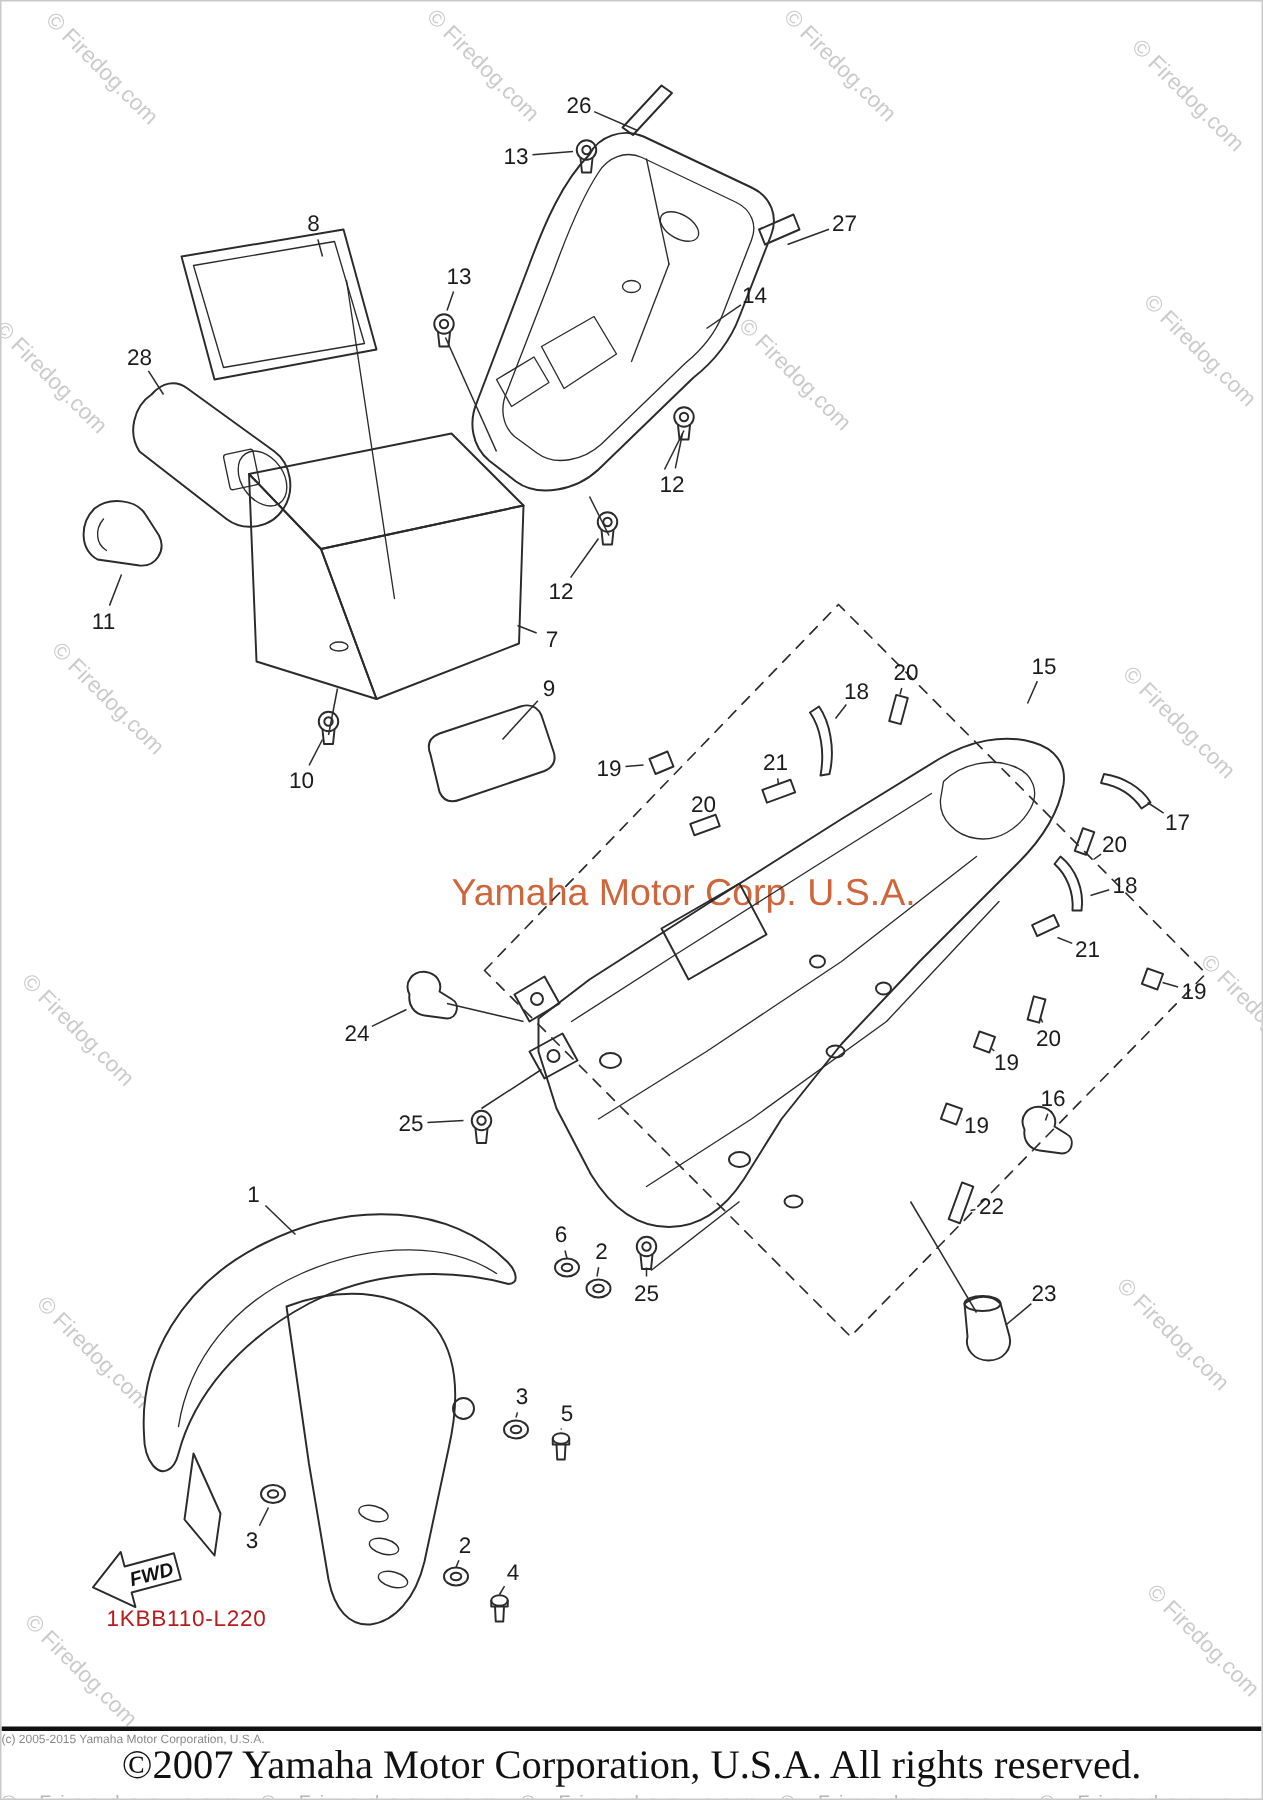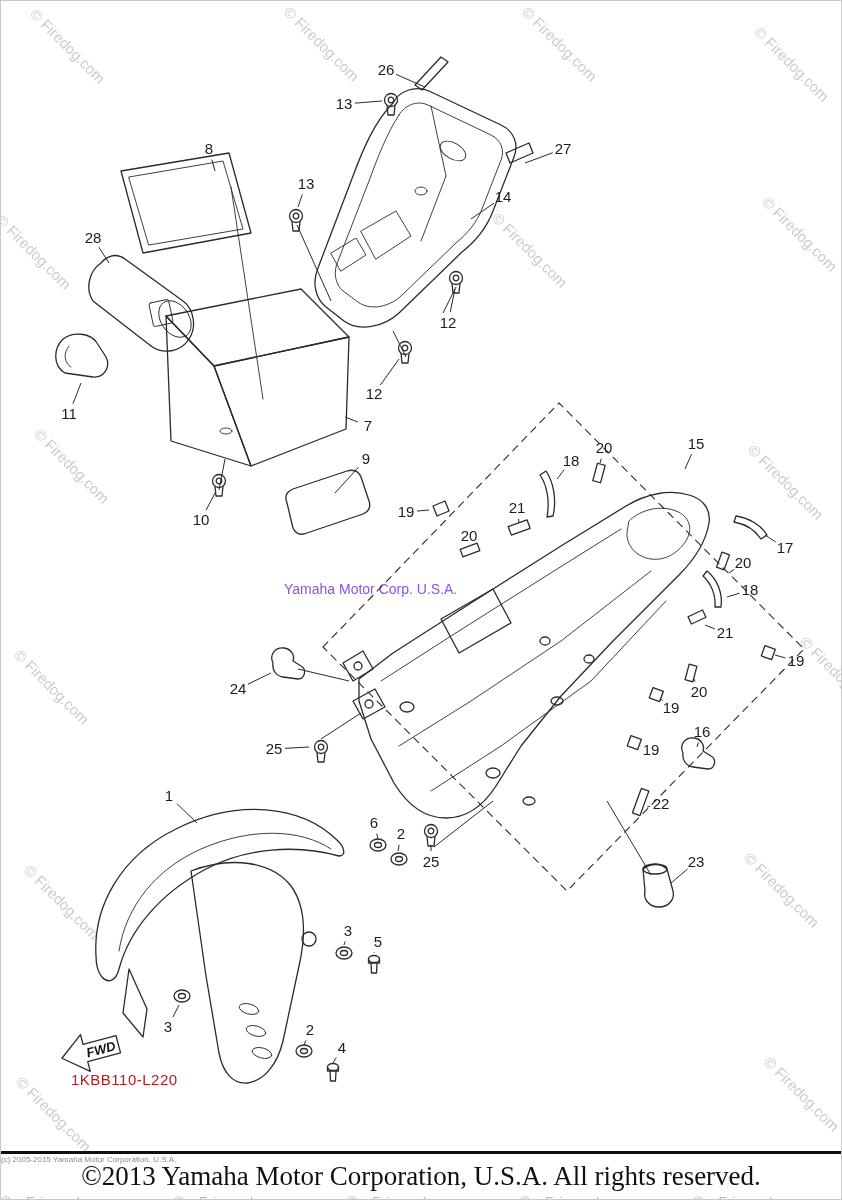--- a/index.html
+++ b/index.html
@@ -1,19 +1,19 @@
 <!DOCTYPE html>
 <html><head>
 <meta charset="utf-8">
 <style>
   *{box-sizing:border-box}
   body{margin:0;background:#ffffff}
   .page{position:relative;width:842px;height:1200px;background:#fff;border:1px solid #c9c9c9;overflow:hidden;font-family:"Liberation Sans",sans-serif}
   .watermark{position:absolute;color:#a0a0a0;opacity:.55;font-size:15px;white-space:nowrap;transform:rotate(45deg);transform-origin:0 0;pointer-events:none}
-  .center-watermark{position:absolute;left:283px;top:580px;font-size:14px;color:#6d28d9;opacity:.8;white-space:nowrap;pointer-events:none}
+  .center-watermark{position:absolute;left:300px;top:580px;font-size:25px;color:#c2410c;opacity:.8;white-space:nowrap;pointer-events:none}
   svg.diagram{position:absolute;left:0;top:0}
   .part{stroke:#2b2b2b;fill:none;stroke-width:1.3;stroke-linejoin:round;stroke-linecap:round}
   .thin{stroke-width:.9}
   .dashed{stroke-dasharray:7 6;stroke-width:1.1}
   .leader{stroke:#2b2b2b;stroke-width:1}
   .callout{font:15px "Liberation Sans",sans-serif;fill:#1c1c1c;text-anchor:middle}
   .fwdtext{font:italic bold 13px "Liberation Sans",sans-serif;fill:#111;stroke:none;text-anchor:middle}
   .code-label{position:absolute;left:70px;top:1070px;font-size:15px;color:#b91c1c;letter-spacing:.5px}
   .footer-rule{position:absolute;left:0;right:0;top:1150px;height:3px;background:#101010}
   .small-print{position:absolute;top:1154px;width:100%;text-align:left;font-size:8px;color:#8a8a8a}
@@ -270,15 +270,15 @@
         <text x="309" y="1034" class="callout">2</text>
         <line x1="335.34054669029723" y1="1056.432422182838" x2="332" y2="1062" class="leader"></line>
         <text x="341" y="1052" class="callout">4</text>
       </g>
   </svg>
 
   <div class="code-label">1KBB110-L220</div>
 
   <div class="footer-rule"></div>
   <div class="small-print">(c) 2005-2015 Yamaha Motor Corporation, U.S.A.</div>
-  <div class="copyright">©2013 Yamaha Motor Corporation, U.S.A. All rights reserved.</div>
+  <div class="copyright">©2007 Yamaha Motor Corporation, U.S.A. All rights reserved.</div>
   <div class="bottom-sliver">© Firedog.com   © Firedog.com   © Firedog.com   © Firedog.com   © Firedog.com   © Firedog.com   </div>
 </div>
 
 </body></html>

